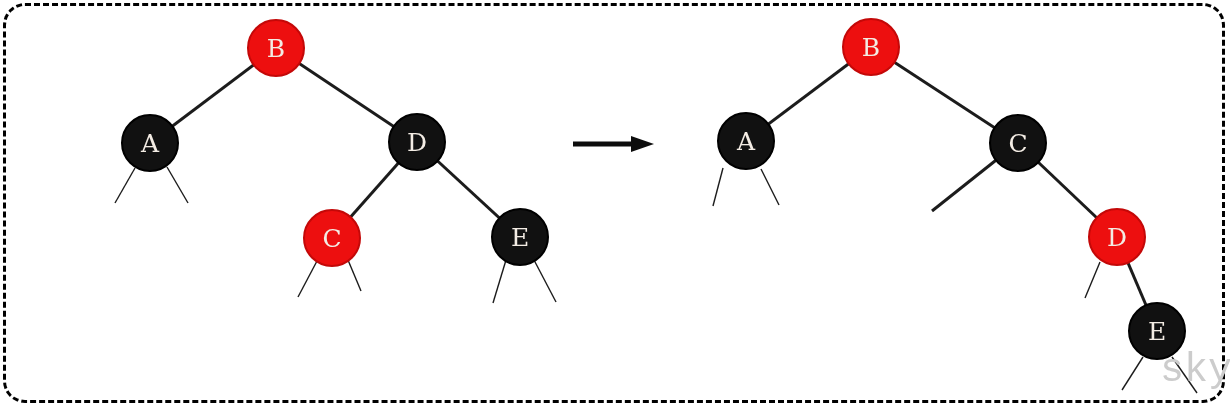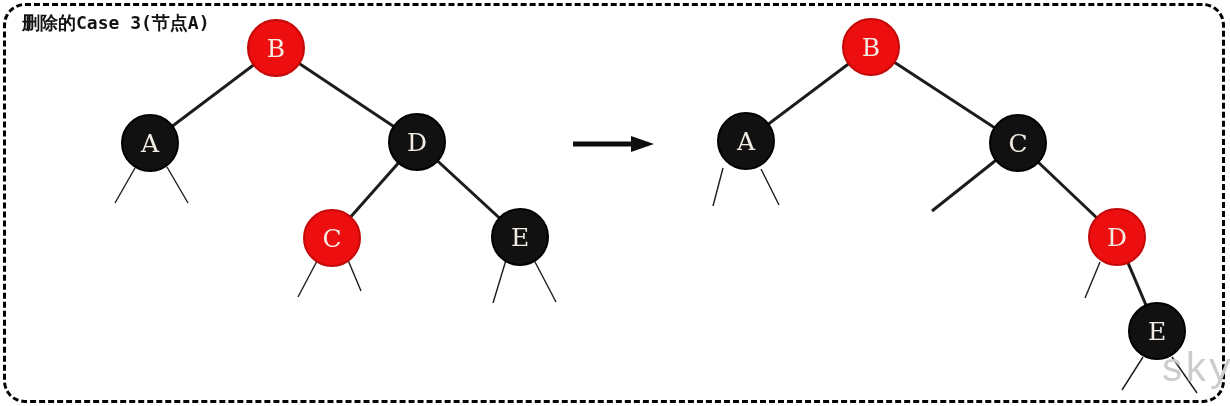--- a/index.html
+++ b/index.html
@@ -46,21 +46,20 @@
     font-family: "DejaVu Serif", serif;
     font-size: 25px;
     fill: #f3ece4;
   }
 </style>
 </head>
 <body>
 
 <div class="canvas">
   <div class="frame"></div>
-  <div class="title">删除的Case 3(节点A)</div>
   <svg class="diagram-svg" id="tree-svg" width="1230" height="406" viewBox="0 0 1230 406">
       <line x1="276" y1="48" x2="150" y2="143" stroke="#1c1c1c" stroke-width="3"></line>
       <line x1="276" y1="48" x2="417" y2="142" stroke="#1c1c1c" stroke-width="3"></line>
       <line x1="417" y1="142" x2="332" y2="238" stroke="#1c1c1c" stroke-width="3"></line>
       <line x1="417" y1="142" x2="520" y2="237" stroke="#1c1c1c" stroke-width="3"></line>
       <line x1="135" y1="168" x2="115" y2="203" stroke="#1c1c1c" stroke-width="1.4"></line>
       <line x1="167" y1="167" x2="188" y2="203" stroke="#1c1c1c" stroke-width="1.4"></line>
       <line x1="317" y1="261" x2="298" y2="297" stroke="#1c1c1c" stroke-width="1.4"></line>
       <line x1="348" y1="260" x2="361" y2="291" stroke="#1c1c1c" stroke-width="1.4"></line>
       <line x1="506" y1="260" x2="493" y2="303" stroke="#1c1c1c" stroke-width="1.4"></line>

